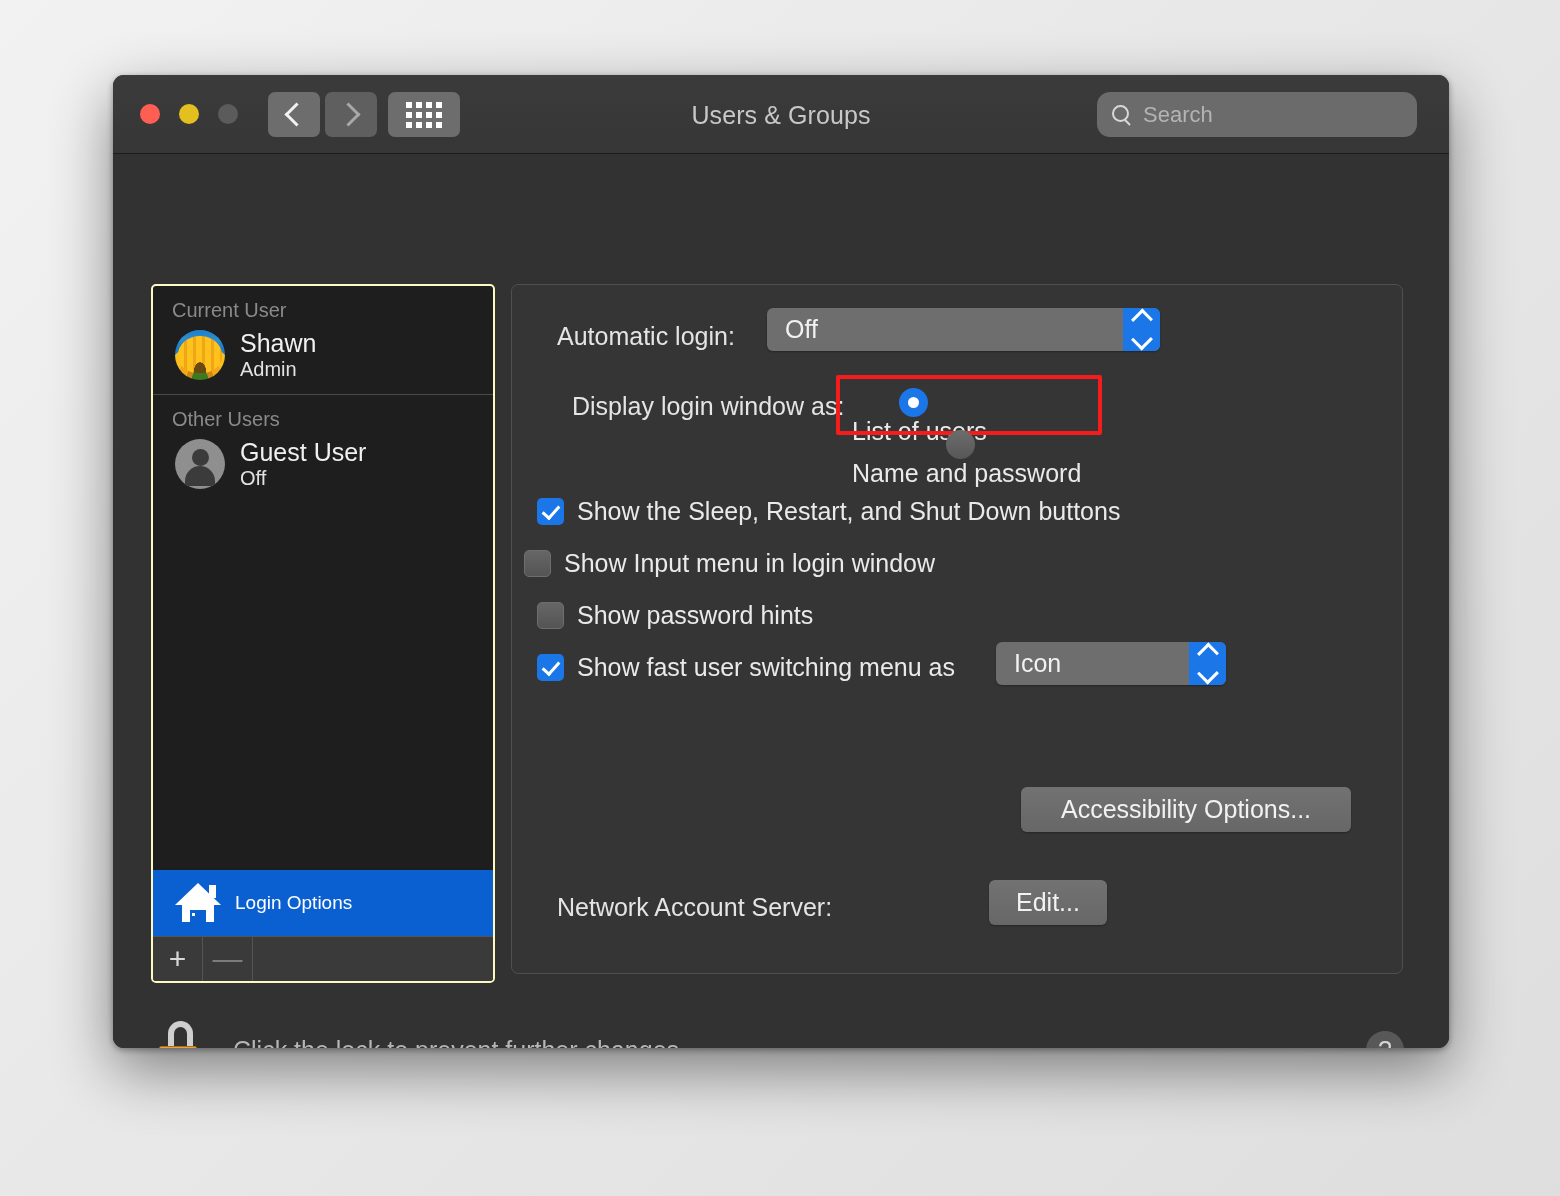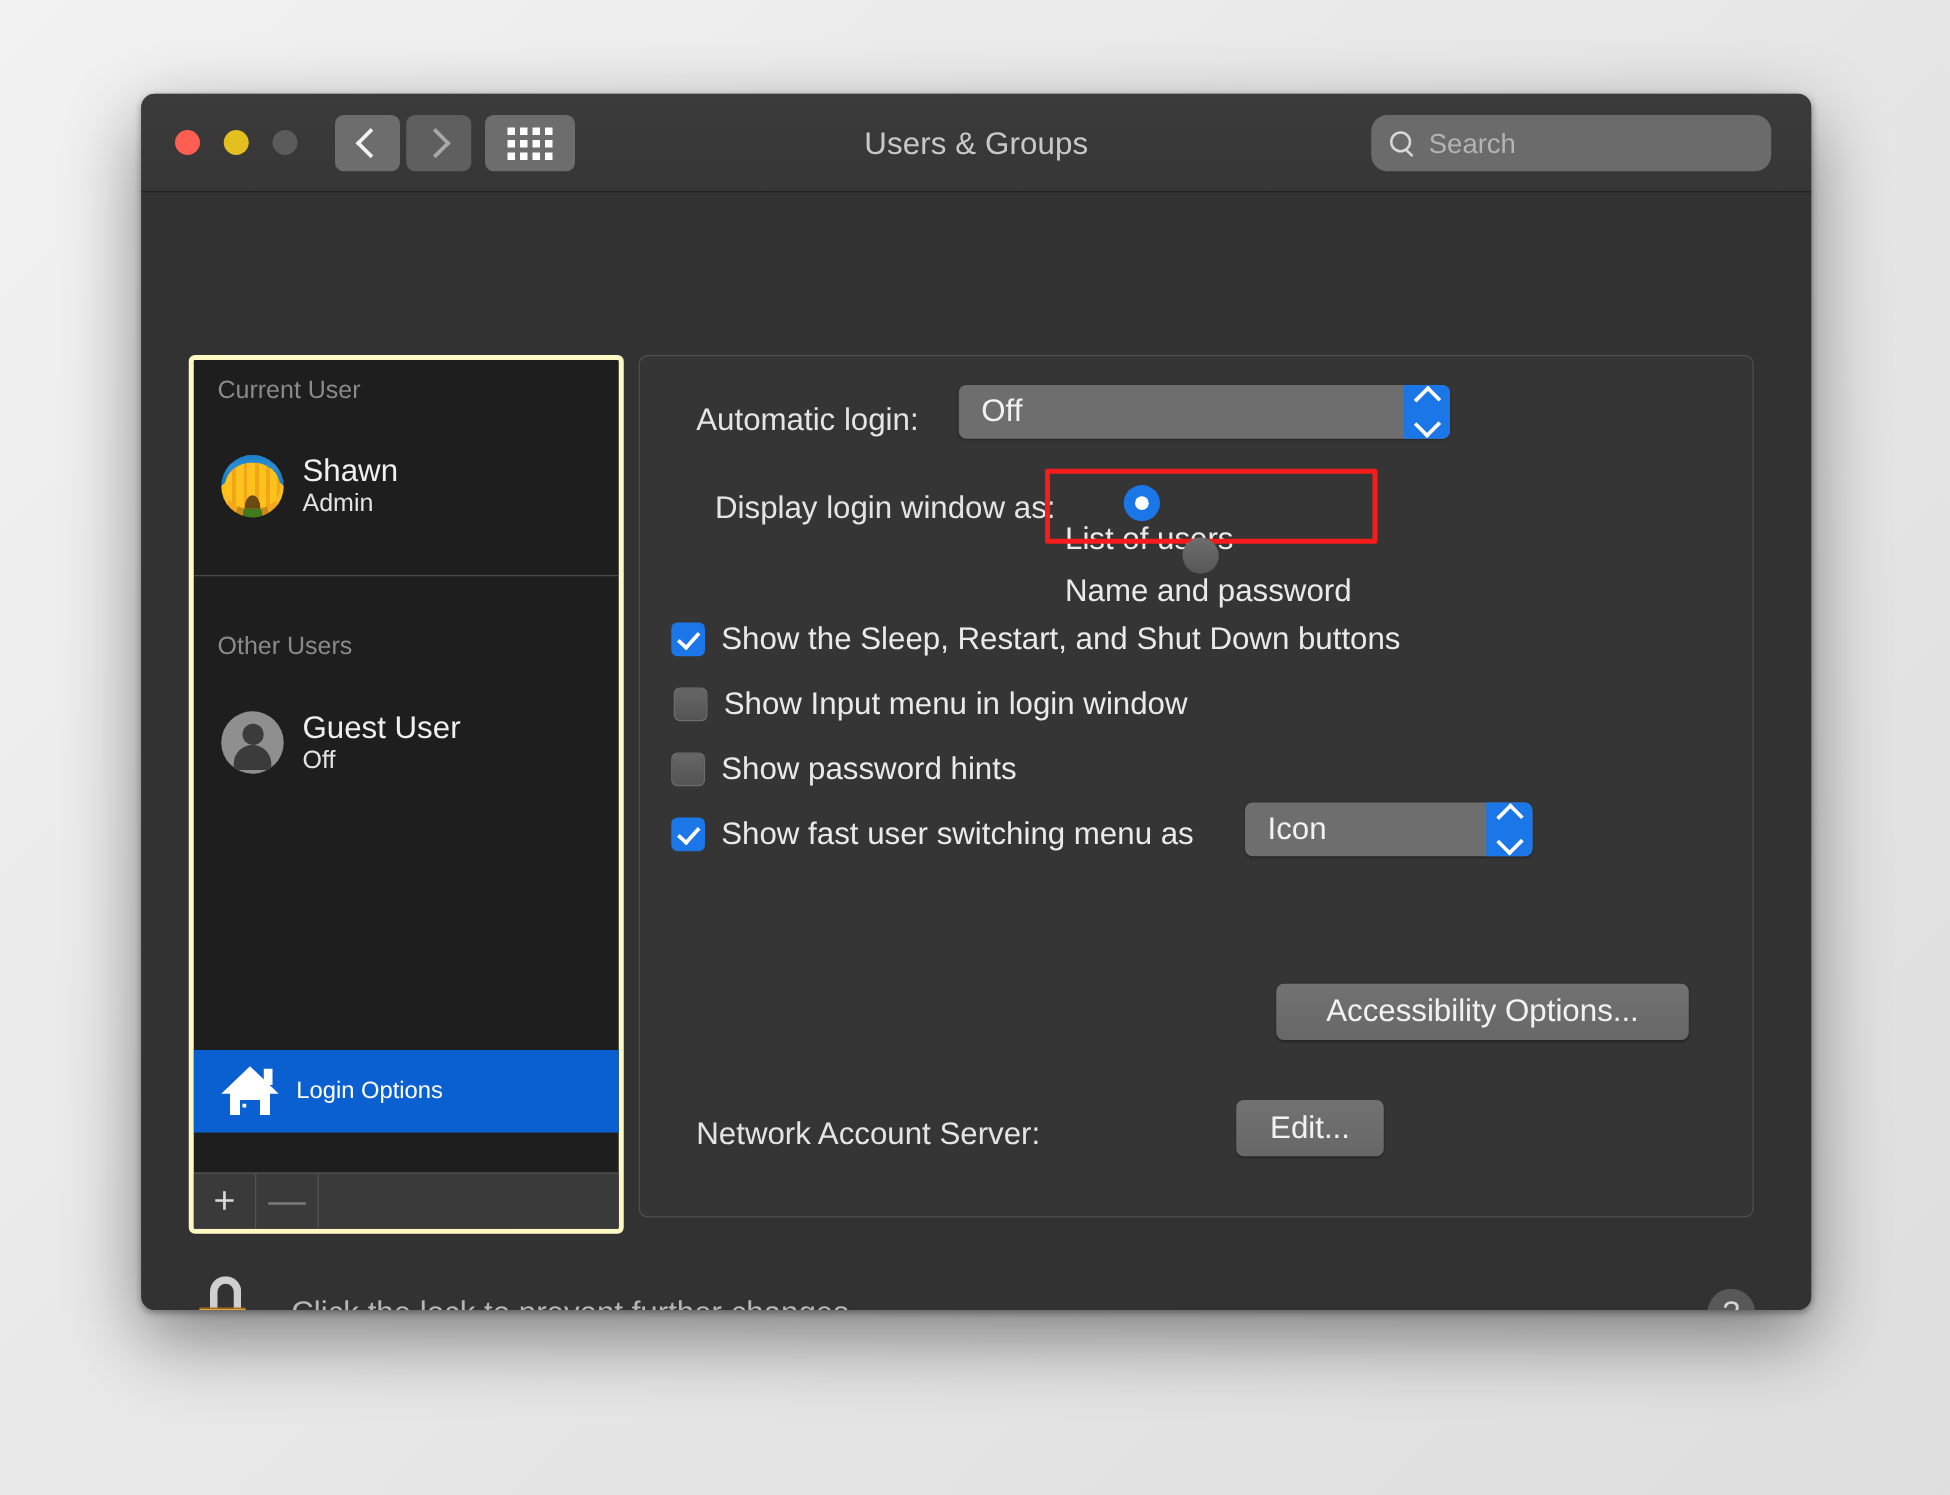--- a/index.html
+++ b/index.html
@@ -139,26 +139,25 @@
   }
 
   
   .sidebar {
     position: absolute;
     left: 38px;
     top: 130px;
     width: 340px;
     height: 695px;
     background: #1e1e1e;
-    border: 4px solid #fef9c3;
+    border: 2px solid #fef9c3;
     border-radius: 5px;
     overflow: hidden;
     display: flex;
     flex-direction: column;
-    gap: 32px;
   }
   .group-head {
     font-size: 20px;
     color: #8a8a8a;
     padding: 13px 0 5px 19px;
   }
   .user-row {
     display: flex;
     align-items: center;
     padding: 2px 16px 13px 22px;
@@ -598,21 +597,21 @@
       <div class="radio-row" style="left:340px; top:145px;">
         <span class="radio off"></span>
         <span class="radio-label">Name and password</span>
       </div>
 
       <div class="cb-row" style="left:25px; top:212px;">
         <span class="cbox on"></span>
         <span class="cb-label">Show the Sleep, Restart, and Shut Down buttons</span>
       </div>
 
-      <div class="cb-row" style="left:27px; top:264px;justify-content:flex-end;">
+      <div class="cb-row" style="left:12px; top:264px;justify-content:flex-end;">
         <span class="cbox off"></span>
         <span class="cb-label">Show Input menu in login window</span>
       </div>
 
       <div class="cb-row" style="left:25px; top:368px;">
         <span class="cbox on"></span>
         <span class="cb-label">Show fast user switching menu as</span>
       </div>
 
       <div class="cb-row" style="left:25px; top:316px;">

